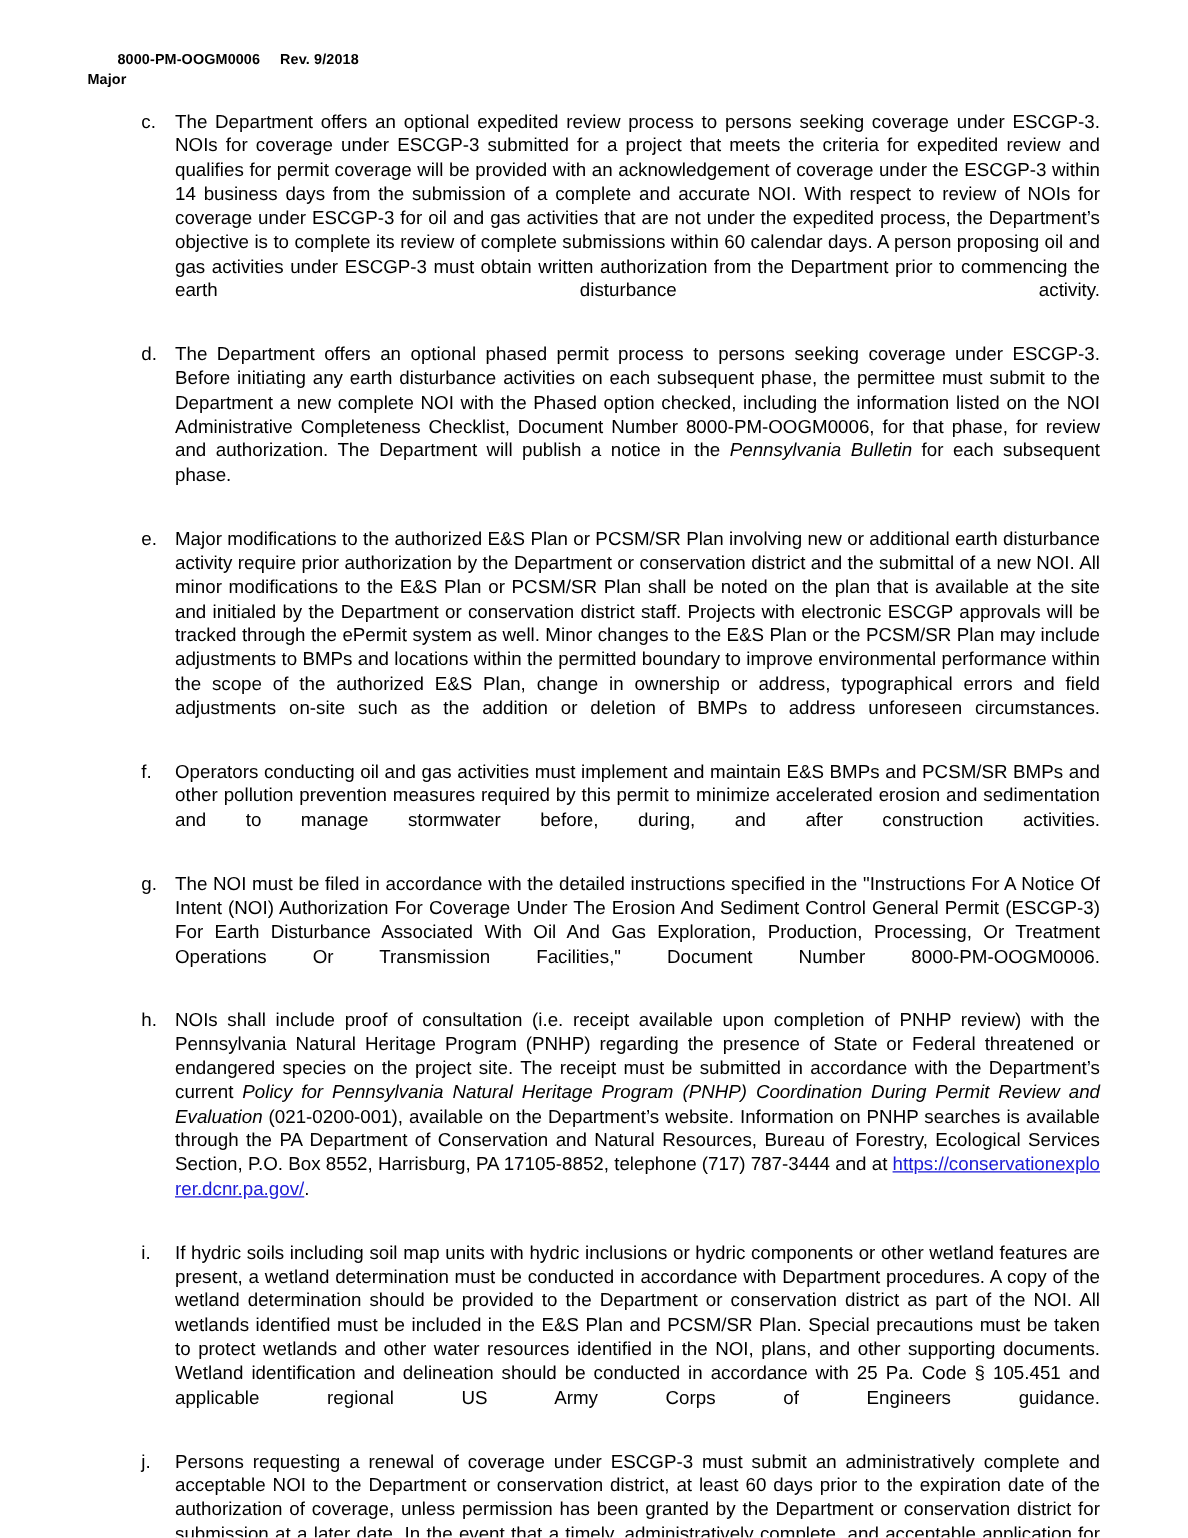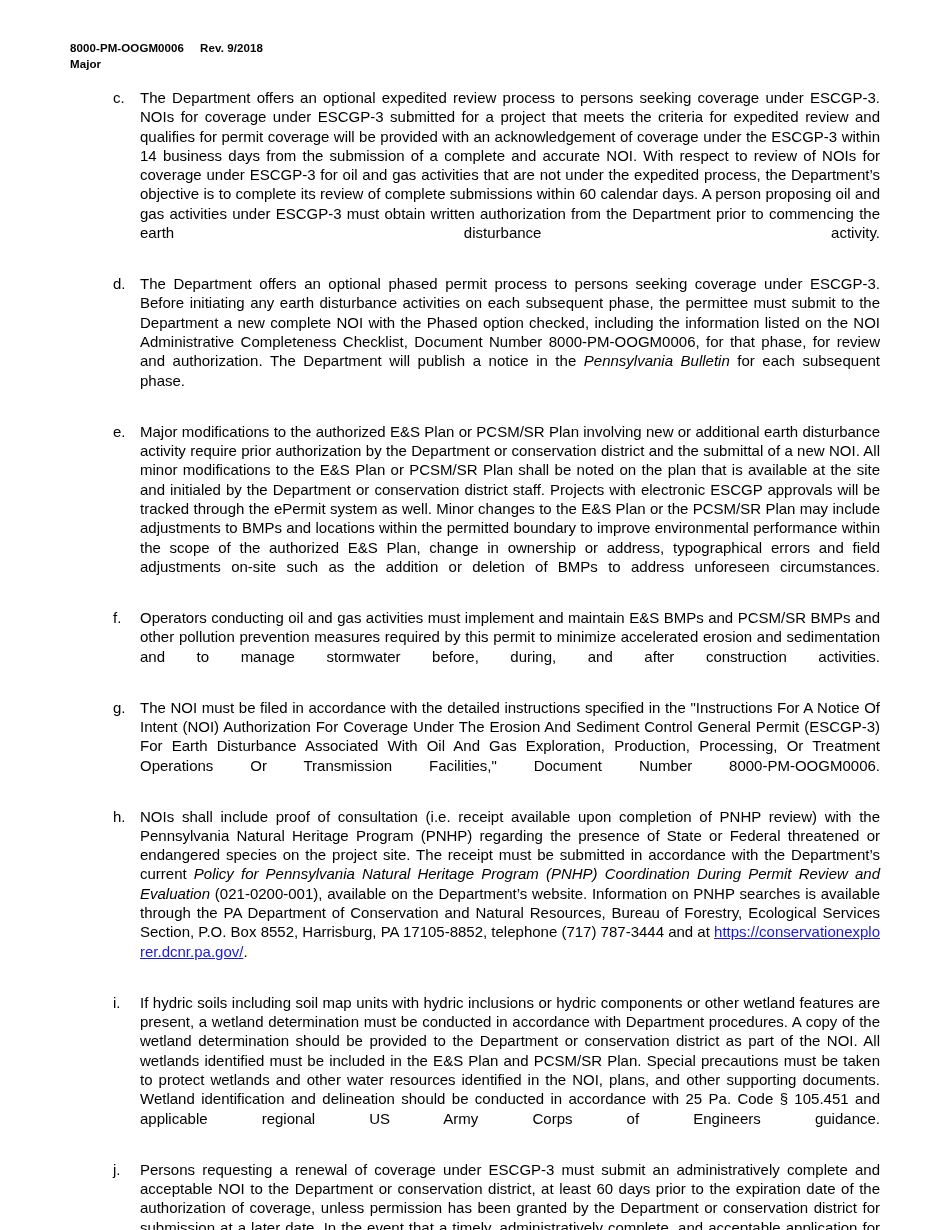--- a/index.html
+++ b/index.html
@@ -27,20 +27,21 @@
     left: 70px;
     top: 41px;
     font-size: 11.5px;
     font-weight: bold;
     line-height: 15.5px;
     letter-spacing: 0.1px;
     white-space: nowrap;
   }
   .doc-header .hdr-line1 {
     display: block;
+    margin-left: 24px;
   }
   .doc-header .hdr-docnum {
     display: inline-block;
   }
   .doc-header .hdr-rev {
     display: inline-block;
     margin-left: 16px;
   }
   .doc-header .hdr-line2 {
     display: block;

